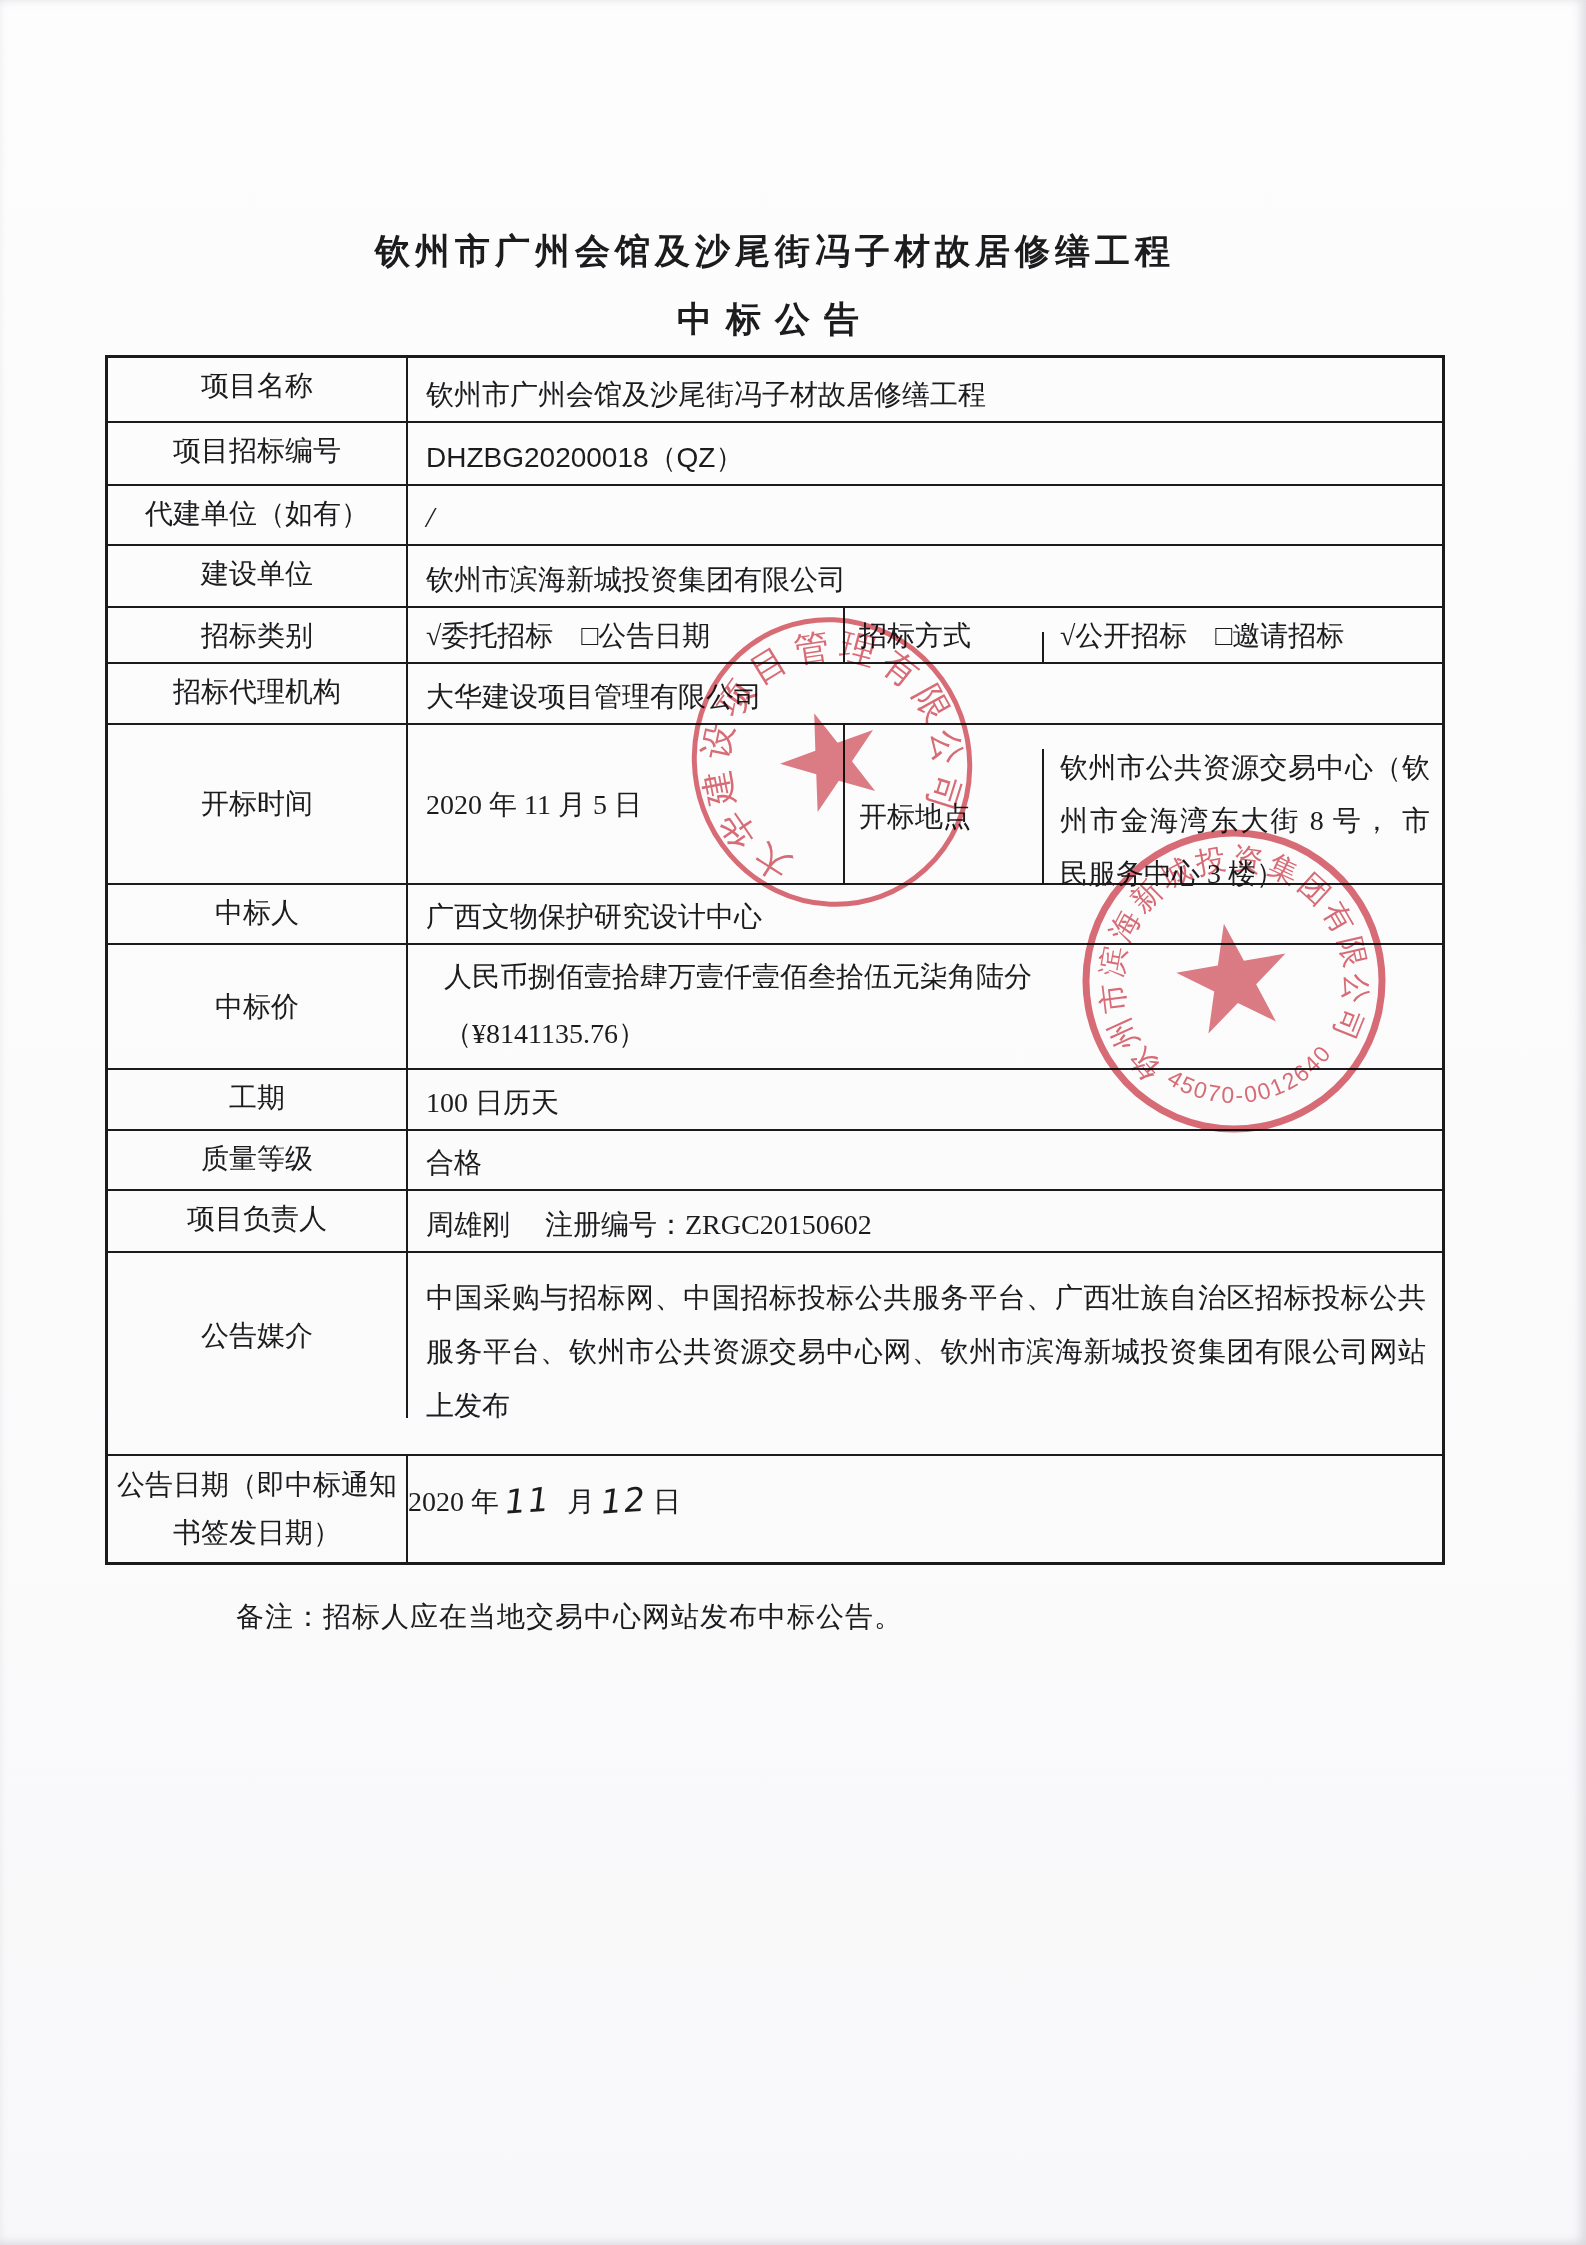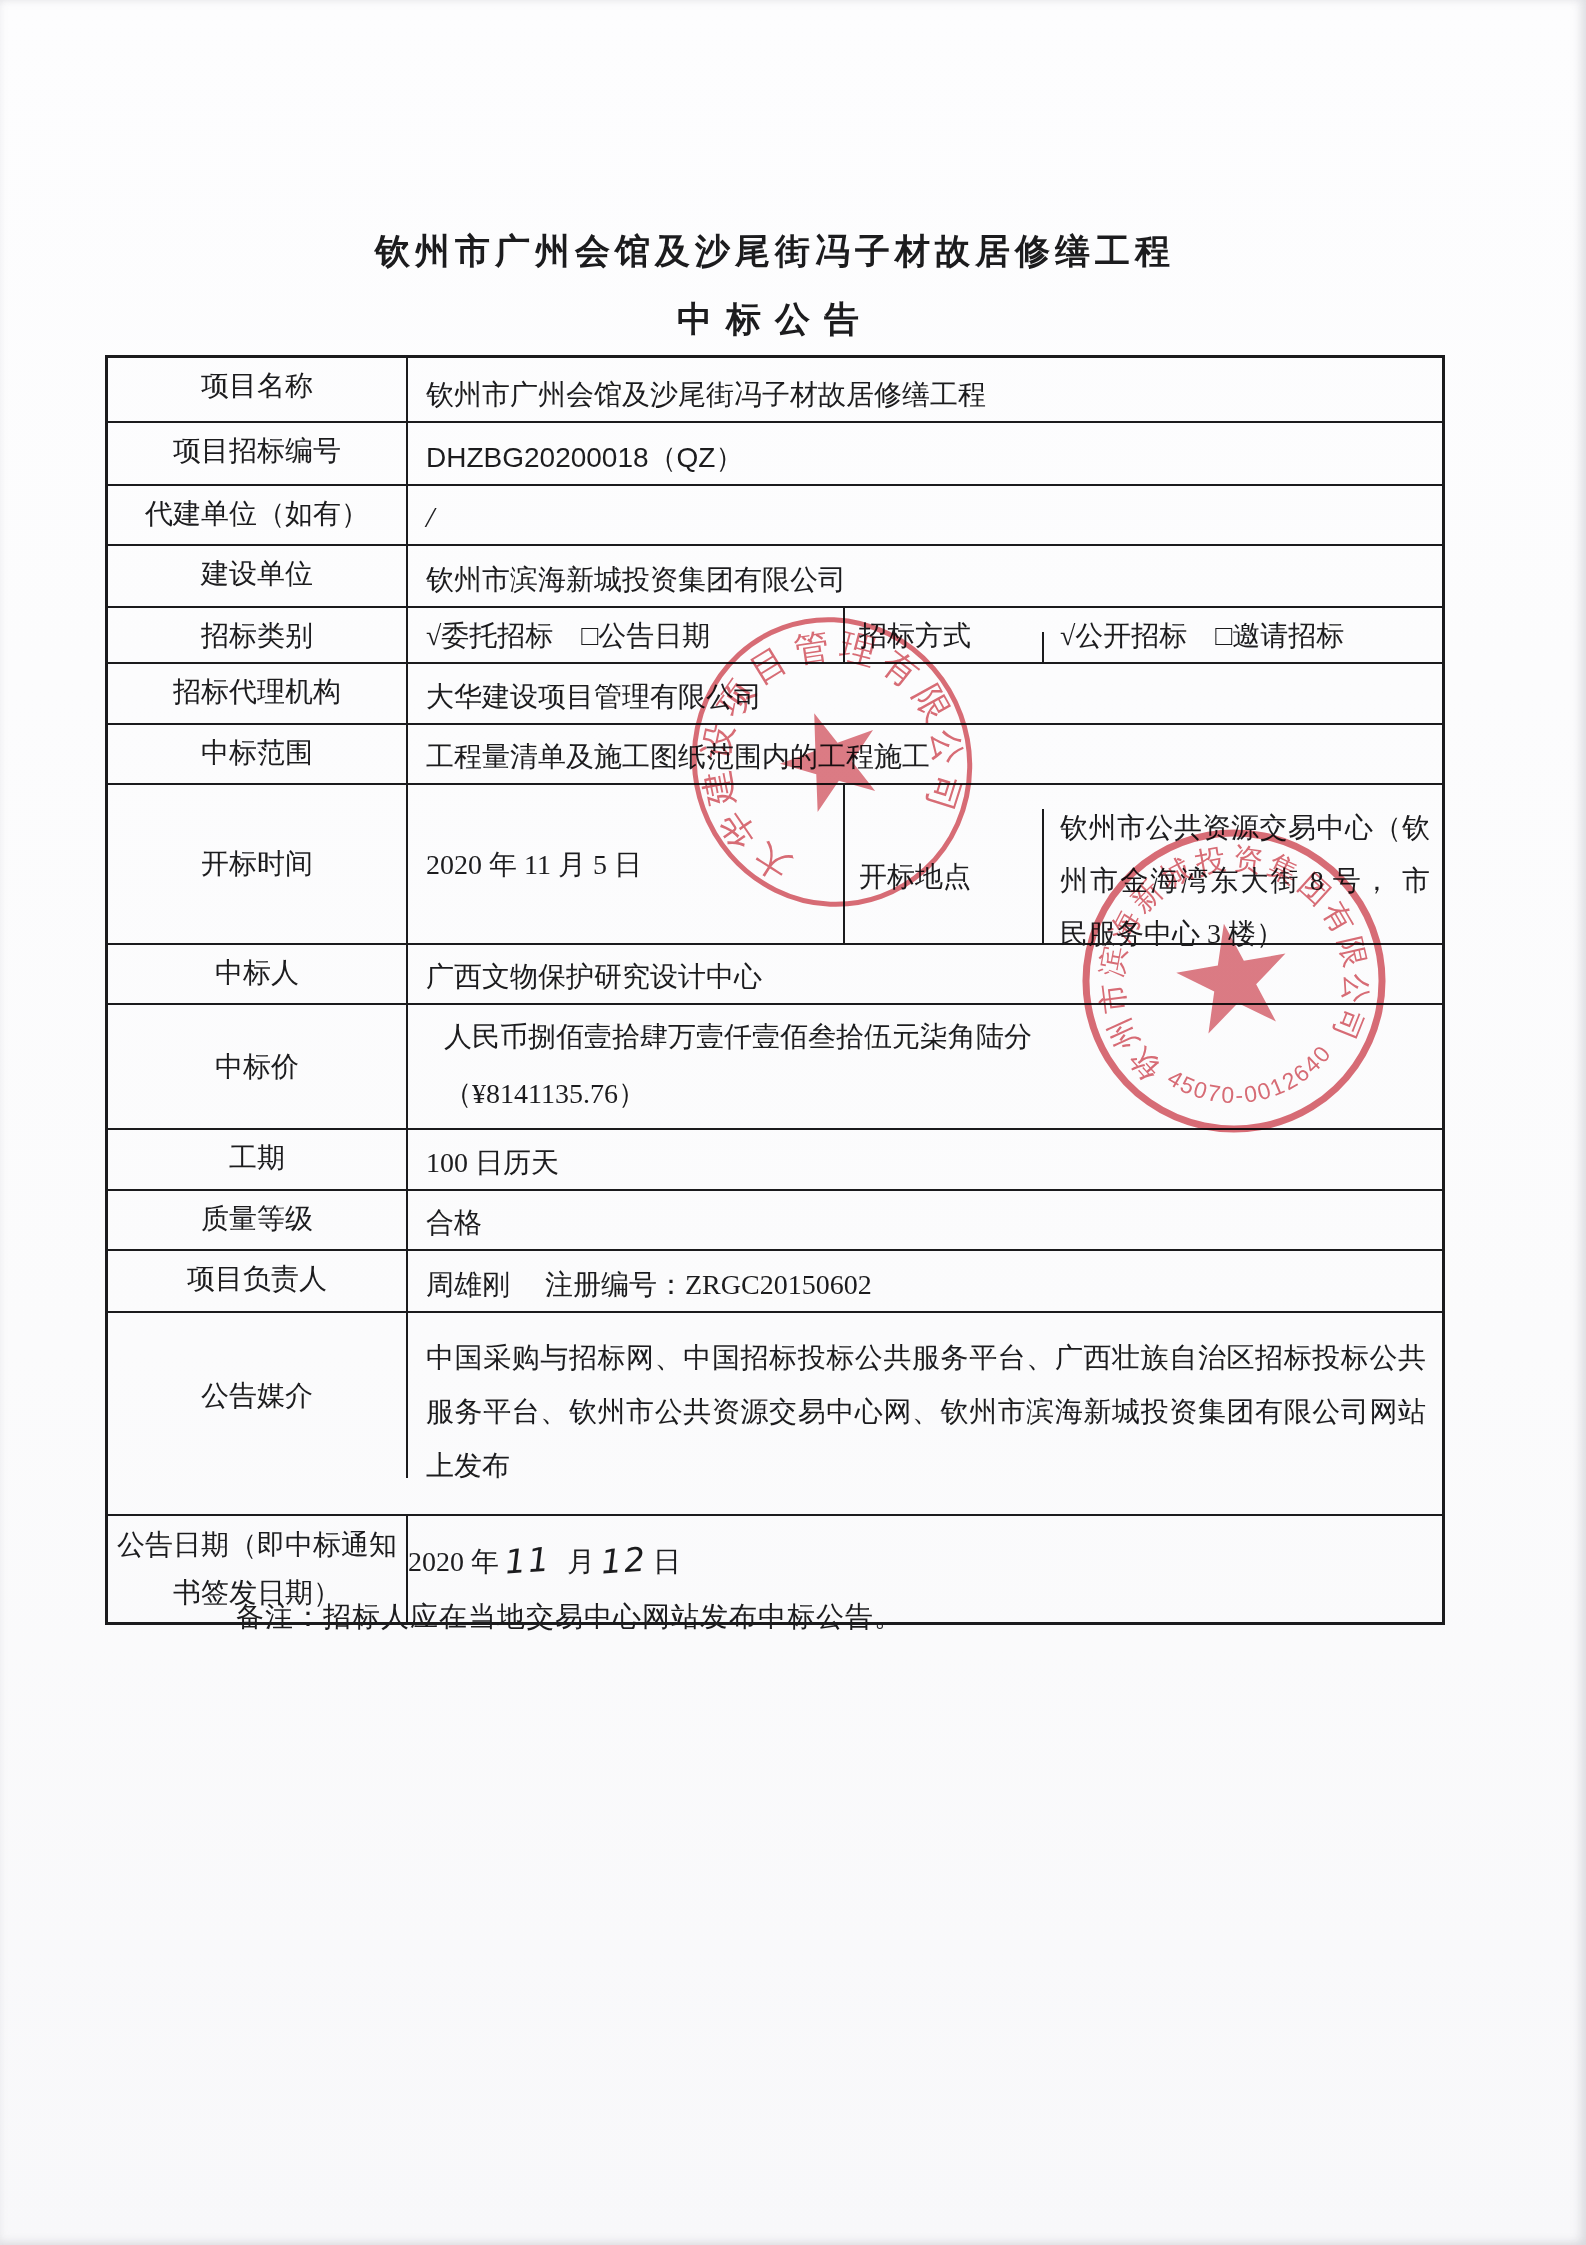--- a/index.html
+++ b/index.html
@@ -101,24 +101,20 @@
       <div class="cell cv1">√委托招标　□公告日期</div>
       <div class="cell cl2">招标方式</div>
       <div class="cell cv2">√公开招标　□邀请招标</div>
     </div>
 
     <div class="row r6">
       <div class="cell cl">招标代理机构</div>
       <div class="cell cv">大华建设项目管理有限公司</div>
     </div>
 
-    <div class="row r7">
-      <div class="cell cl">中标范围</div>
-      <div class="cell cv">工程量清单及施工图纸范围内的工程施工</div>
-    </div>
 
     <div class="row r8">
       <div class="cell cl vc">开标时间</div>
       <div class="cell cv1" style="align-items:center;padding-bottom:0;">2020 年 11 月 5 日</div>
       <div class="cell cl2 vc2">开标地点</div>
       <div class="cell cv2 block">钦州市公共资源交易中心（钦州市金海湾东大街 8 号， 市民服务中心 3 楼）</div>
     </div>
 
     <div class="row r9">
       <div class="cell cl">中标人</div>

